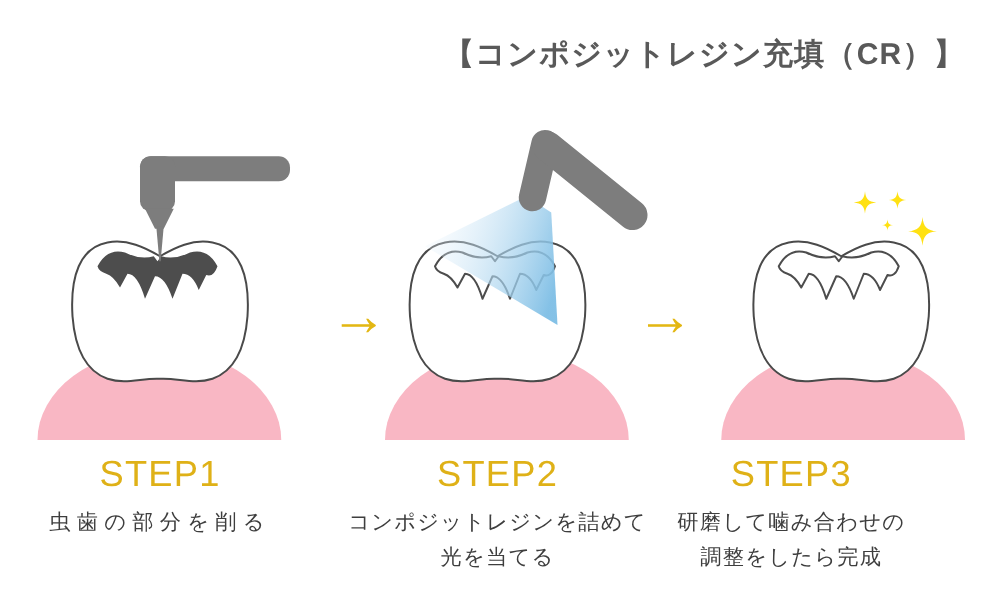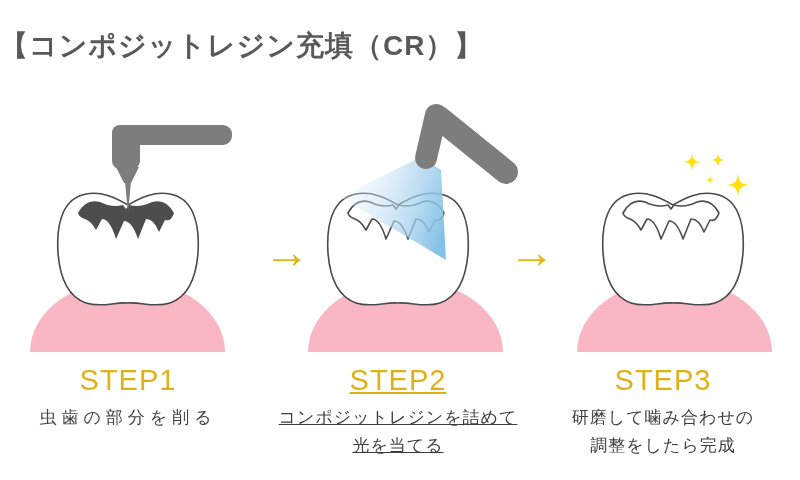--- a/index.html
+++ b/index.html
@@ -1,22 +1,22 @@
 <!DOCTYPE html>
 <html><head>
 <meta charset="utf-8">
 <style>
   html,body{margin:0;padding:0;background:#fff;}
   .canvas{
     position:relative;width:800px;height:480px;background:#fff;overflow:hidden;
     font-family:"Liberation Sans","DejaVu Sans",sans-serif;
   }
   .title{
-    position:absolute;top:27px;left:0;width:772px;text-align:left;
-    font-size:28px;font-weight:600;color:#595959;letter-spacing:1px;
+    position:absolute;top:27px;left:0;width:772px;text-align:right;
+    font-size:24px;font-weight:600;color:#595959;letter-spacing:1px;
   }
   .fig{position:absolute;top:95px;}
   .fig1{left:28px;}
   .fig2{left:298px;}
   .fig3{left:565px;}
   .tooth{fill:#ffffff;stroke:#4a4a4a;stroke-width:1.6px;}
   .cavity-outline{fill:none;stroke:#4d4d4d;stroke-width:1.6px;stroke-linejoin:round;}
   .arrow{
     position:absolute;top:226px;width:74px;height:52px;line-height:52px;
     text-align:center;font-size:46px;font-weight:600;color:#E3B713;
@@ -26,22 +26,22 @@
   .step-label{
     position:absolute;top:364px;width:260px;text-align:center;
     font-size:29px;color:#DFB117;letter-spacing:1px;
   }
   .caption{
     position:absolute;top:404px;width:260px;text-align:center;
     font-size:17px;line-height:28px;color:#3E3E3E;
   }
   .cap-line{display:block;}
   .col1{left:-2px;}
-  .col2{left:268px;text-decoration:underline;}
-  .col3{left:533px;}
+  .col2{left:268px;}
+  .col3{left:503px;}
   .caption.col1{letter-spacing:5px;}
   .caption.col2{letter-spacing:1px;}
   .caption.col3{letter-spacing:1px;}
 </style>
 </head>
 <body>
 
 <div class="canvas">
 
   <svg width="0" height="0" style="position:absolute" aria-hidden="true">

